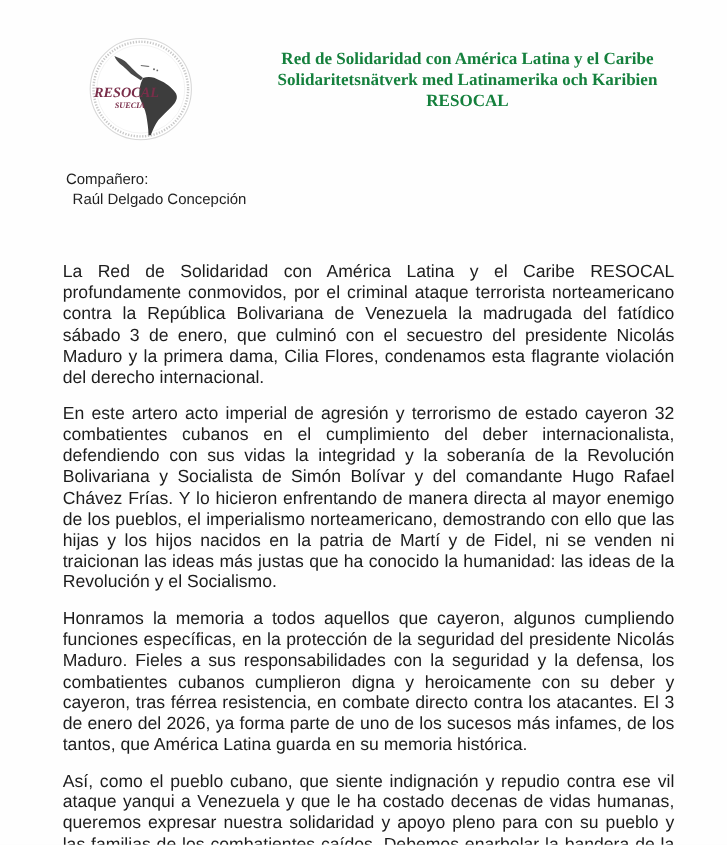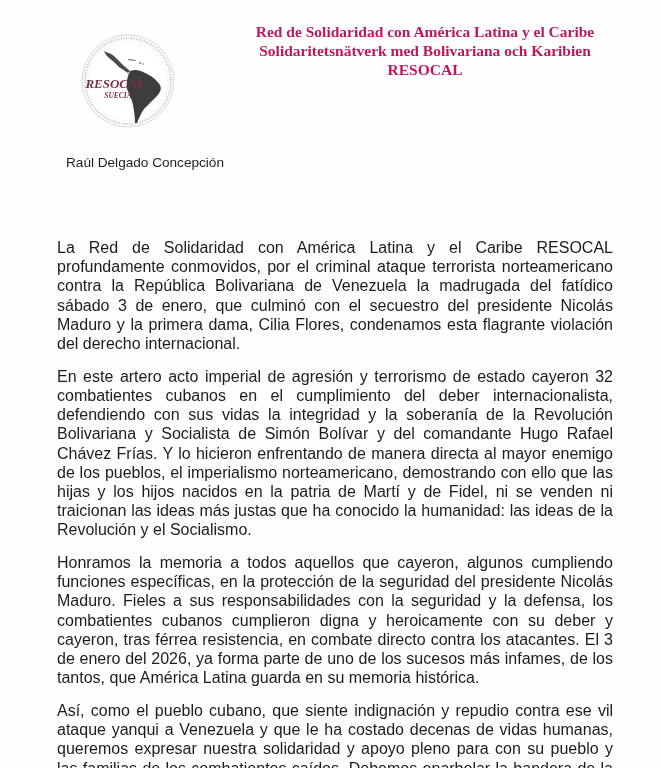--- a/index.html
+++ b/index.html
@@ -27,26 +27,26 @@
       top: 33px;
       width: 96px;
       height: 96px;
     }
     .logo svg { width: 96px; height: 96px; display: block; }
 
     
     .letterhead {
       position: absolute;
       left: 190px;
-      top: 22px;
+      top: 44px;
       width: 470px;
       text-align: center;
       font-family: "Liberation Serif", "DejaVu Serif", serif;
       font-weight: bold;
-      color: #be185d;
+      color: #15803d;
       font-size: 15.5px;
       line-height: 19px;
     }
     .letterhead div { white-space: nowrap; }
 
     
     .salutation {
       position: absolute;
       left: 60px;
       top: 154px;
@@ -95,25 +95,26 @@
 
       <path d="M50 38 C55 36, 60 37, 65 40 C70 42, 76 46, 80 52 C82 56, 80 60, 76 64 C72 68, 68 72, 64 76 C61 80, 59 85, 57 90 L55 90 C55 84, 54 78, 53 72 C52 66, 49 61, 47 56 C46 50, 47 44, 50 38 Z" fill="#3d3d3d"></path>
 
       <text x="35" y="55" text-anchor="middle" font-family="Liberation Serif, DejaVu Serif, serif" font-weight="bold" font-style="italic" font-size="13" fill="#7a2e4a">RESOCAL</text>
       <text x="38" y="65" text-anchor="middle" font-family="Liberation Serif, DejaVu Serif, serif" font-weight="bold" font-style="italic" font-size="7.5" fill="#7a2e4a">SUECIA</text>
     </svg>
   </div>
 
   <div class="letterhead">
     <div>Red de Solidaridad con América Latina y el Caribe</div>
-    <div>Solidaritetsnätverk med Bolivariana och Karibien</div>
+    <div>Solidaritetsnätverk med Latinamerika och Karibien</div>
     <div>RESOCAL</div>
   </div>
 
   <div class="salutation">
+    <div>Compañero:</div>
     <div class="indent">Raúl Delgado Concepción</div>
   </div>
 
   <div class="body">
     <p>La Red de Solidaridad con América Latina y el Caribe RESOCAL profundamente conmovidos, por el criminal ataque terrorista norteamericano contra la República Bolivariana de Venezuela la madrugada del fatídico sábado 3 de enero, que culminó con el secuestro del presidente Nicolás Maduro y la primera dama, Cilia Flores, condenamos esta flagrante violación del derecho internacional.</p>
     <p>En este artero acto imperial de agresión y terrorismo de estado cayeron 32 combatientes cubanos en el cumplimiento del deber internacionalista, defendiendo con sus vidas la integridad y la soberanía de la Revolución Bolivariana y Socialista de Simón Bolívar y del comandante Hugo Rafael Chávez Frías. Y lo hicieron enfrentando de manera directa al mayor enemigo de los pueblos, el imperialismo norteamericano, demostrando con ello que las hijas y los hijos nacidos en la patria de Martí y de Fidel, ni se venden ni traicionan las ideas más justas que ha conocido la humanidad: las ideas de la Revolución y el Socialismo.</p>
     <p>Honramos la memoria a todos aquellos que cayeron, algunos cumpliendo funciones específicas, en la protección de la seguridad del presidente Nicolás Maduro. Fieles a sus responsabilidades con la seguridad y la defensa, los combatientes cubanos cumplieron digna y heroicamente con su deber y cayeron, tras férrea resistencia, en combate directo contra los atacantes. El 3 de enero del 2026, ya forma parte de uno de los sucesos más infames, de los tantos, que América Latina guarda en su memoria histórica.</p>
     <p>Así, como el pueblo cubano, que siente indignación y repudio contra ese vil ataque yanqui a Venezuela y que le ha costado decenas de vidas humanas, queremos expresar nuestra solidaridad y apoyo pleno para con su pueblo y las familias de los combatientes caídos. Debemos enarbolar la bandera de la solidaridad internacionalista y condenar enérgicamente este acto de barbarie imperial.</p>
   </div>
 

